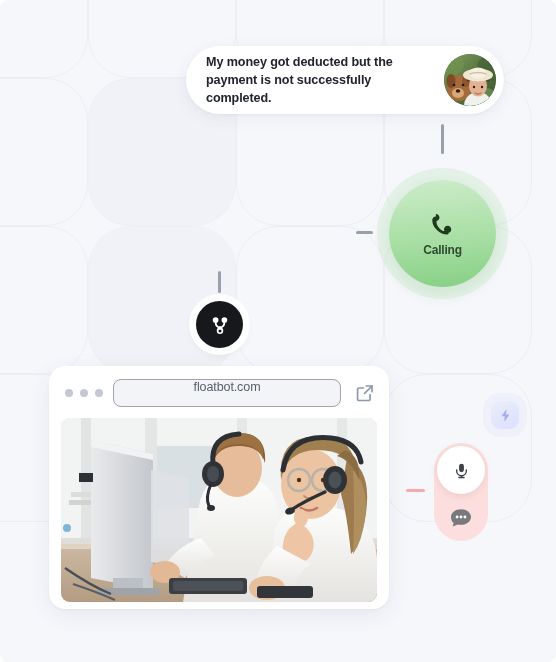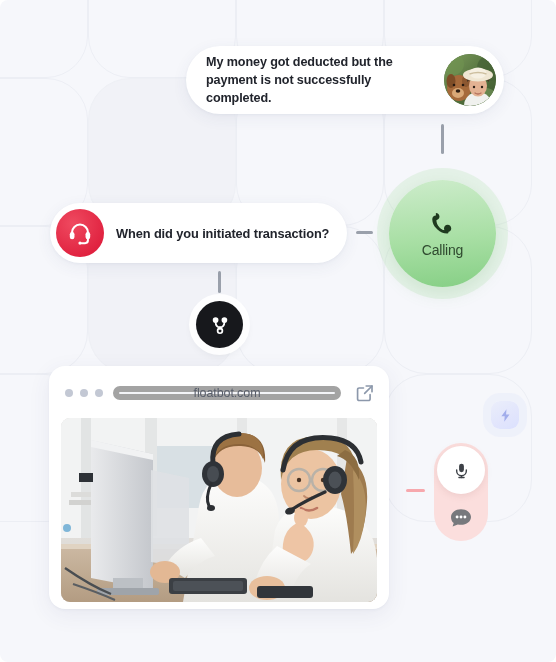--- a/index.html
+++ b/index.html
@@ -125,23 +125,23 @@
     border-radius: 50%;
     background: linear-gradient(175deg, #cdeccb 0%, #a8dfa4 55%, #86cf85 100%);
     box-shadow: 0 0 0 12px rgba(168,223,164,0.22), 0 6px 18px rgba(90,160,90,0.18);
     display: flex;
     flex-direction: column;
     align-items: center;
     justify-content: center;
     gap: 3px;
   }
   #calling-node .label {
-    font-size: 14px;
+    font-size: 12px;
     color: #2f4a2f;
-    font-weight: 400;
+    font-weight: 700;
     letter-spacing: -0.2px;
   }
 
   
   #flow-node {
     position: absolute;
     left: 196px;
     top: 301px;
     width: 47px;
     height: 47px;
@@ -172,26 +172,26 @@
     height: 30px;
     margin-bottom: 10px;
   }
   #traffic-lights { display: flex; gap: 7px; padding-left: 4px; }
   #traffic-lights span {
     width: 8px; height: 8px; border-radius: 50%;
     background: #c3c8d4; display: block;
   }
   #url-bar {
     flex: 1;
-    height: 14px;
+    height: 28px;
     background: #f3f4f8;
-    border: 6px solid #a3a3a3;
+    border: 1px solid #a3a3a3;
     border-radius: 8px;
     display: flex;
-    align-items: center;
+    align-items: flex-start;
     justify-content: center;
   }
   #url-text {
     font-size: 12.5px;
     color: #585e6b;
     letter-spacing: -0.1px;
   }
   #open-external { display: flex; align-items: center; padding: 0 2px 0 4px; }
 
   #browser-photo {
@@ -317,32 +317,20 @@
           <ellipse cx="34" cy="19" rx="8.5" ry="5.5" fill="#f6f0e2"></ellipse>
           <path d="M25.5 20 Q34 17 42.5 20" stroke="#cdbf9f" stroke-width="1.6" fill="none"></path>
           <circle cx="30" cy="33" r="1.2" fill="#2c1f16"></circle>
           <circle cx="38" cy="33" r="1.2" fill="#2c1f16"></circle>
           <path d="M31 39 Q34 41 37 39" stroke="#b3705c" stroke-width="1.3" fill="none" stroke-linecap="round"></path>
         </g>
       </svg>
     </div>
   </div>
 
-  <div id="bot-bubble">
-    <div id="bot-avatar">
-      <svg width="26" height="26" viewBox="0 0 24 24" fill="none">
-        <path d="M4.6 13.2v-1.6a7.4 7.4 0 0 1 14.8 0v1.6" stroke="#ffffff" stroke-width="1.9" stroke-linecap="round"></path>
-        <rect x="2.6" y="11.1" width="4.3" height="6.6" rx="2.1" fill="#ffffff"></rect>
-        <rect x="17.1" y="11.1" width="4.3" height="6.6" rx="2.1" fill="#ffffff"></rect>
-        <path d="M19.3 17.9v.9a2.6 2.6 0 0 1-2.6 2.6h-3.1" stroke="#ffffff" stroke-width="1.9" stroke-linecap="round"></path>
-        <circle cx="12" cy="21.3" r="1.5" fill="#ffffff"></circle>
-      </svg>
-    </div>
-    <div class="msg-text">When did you initiated transaction?</div>
-  </div>
 
   <div id="calling-node">
     <svg width="30" height="30" viewBox="0 0 24 24">
       <path d="M6.3 3.1c1.6 0 2.9 1.3 2.9 2.9 0 1.6-1.3 2.9-2.9 2.9-.5 0-1-.1-1.4-.4 0 4.6 3.7 8.3 8.3 8.4-.2-.4-.4-.9-.4-1.4 0-1.6 1.3-2.9 2.9-2.9 1.6 0 2.9 1.3 2.9 2.9 0 1.6-1.3 2.9-2.9 2.9v0C8.1 18.4 3.5 13.8 3.4 8.1v0C3.4 6.5 4.7 5.2 6.3 5.2" fill="#1f3a1f"></path>
         <path d="M5.6 8.6C5.6 14 9.9 18.4 15.3 18.5" stroke="#1f3a1f" stroke-width="2.2" fill="none" stroke-linecap="round"></path>
     </svg>
     <div class="label">Calling</div>
   </div>
 
   <div id="flow-node">

